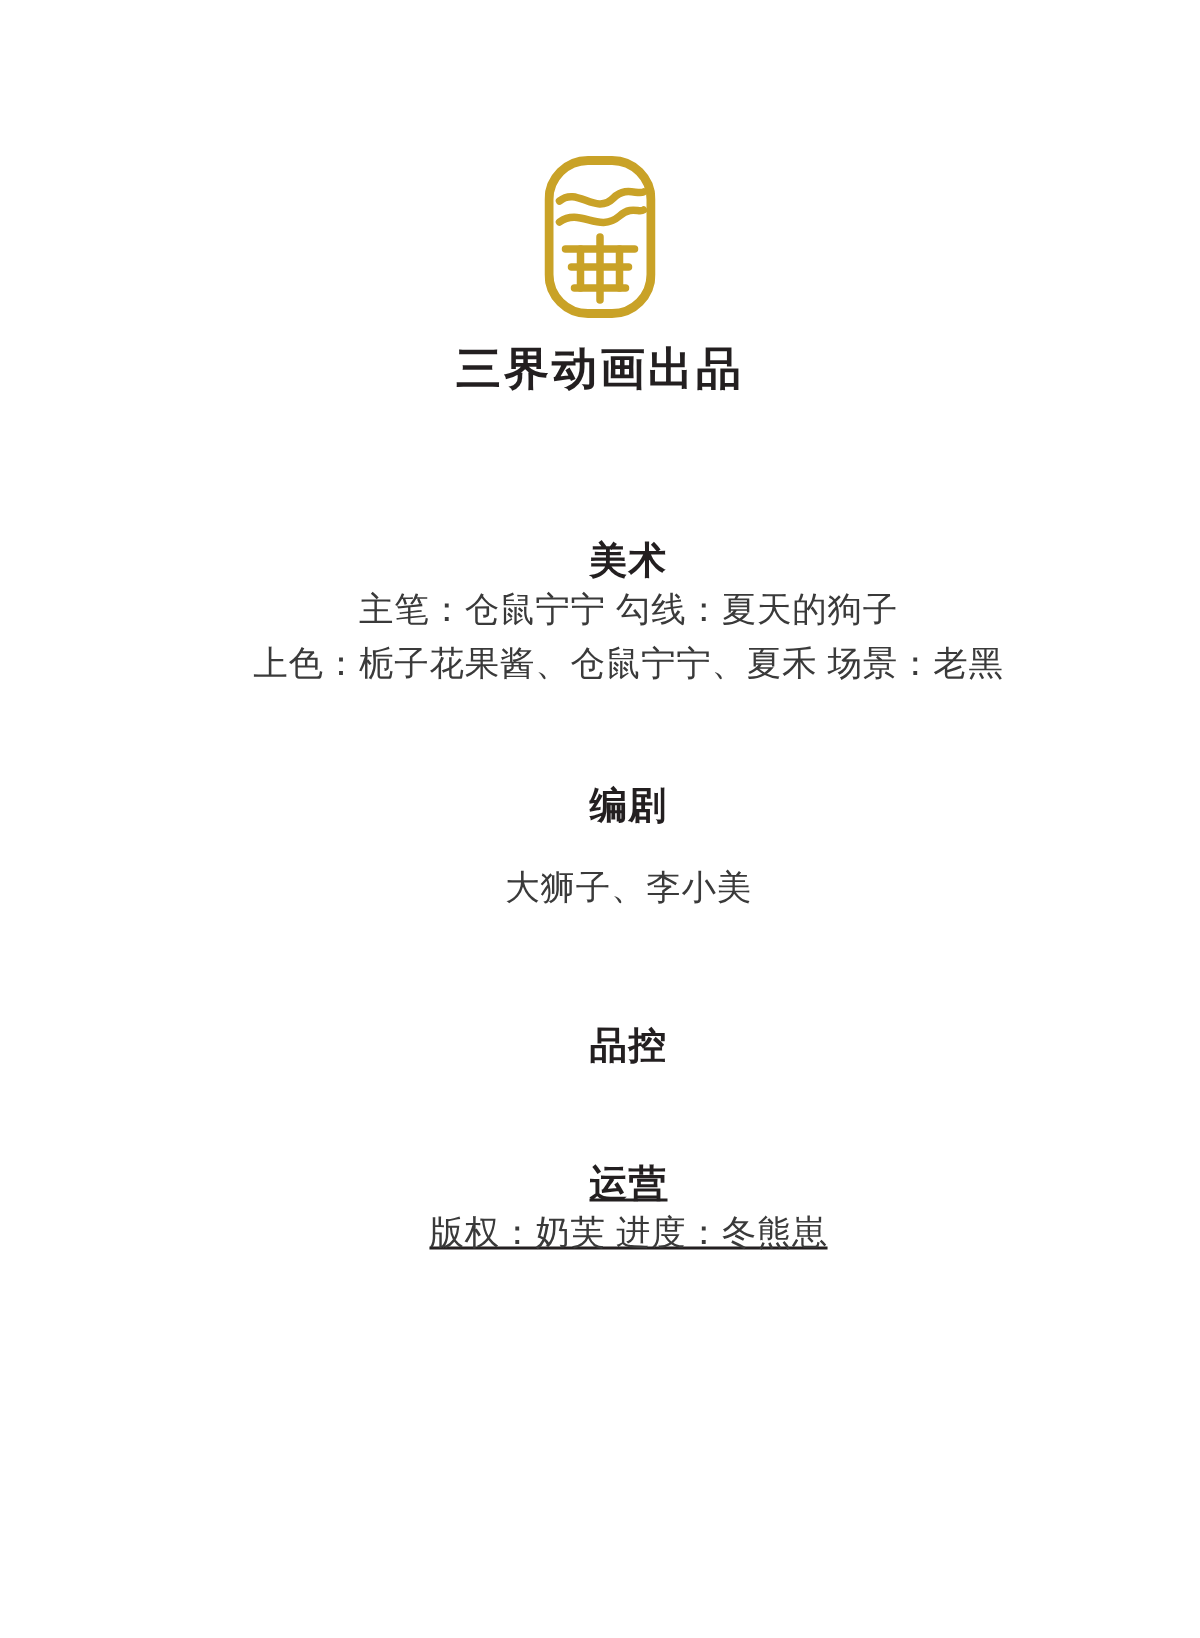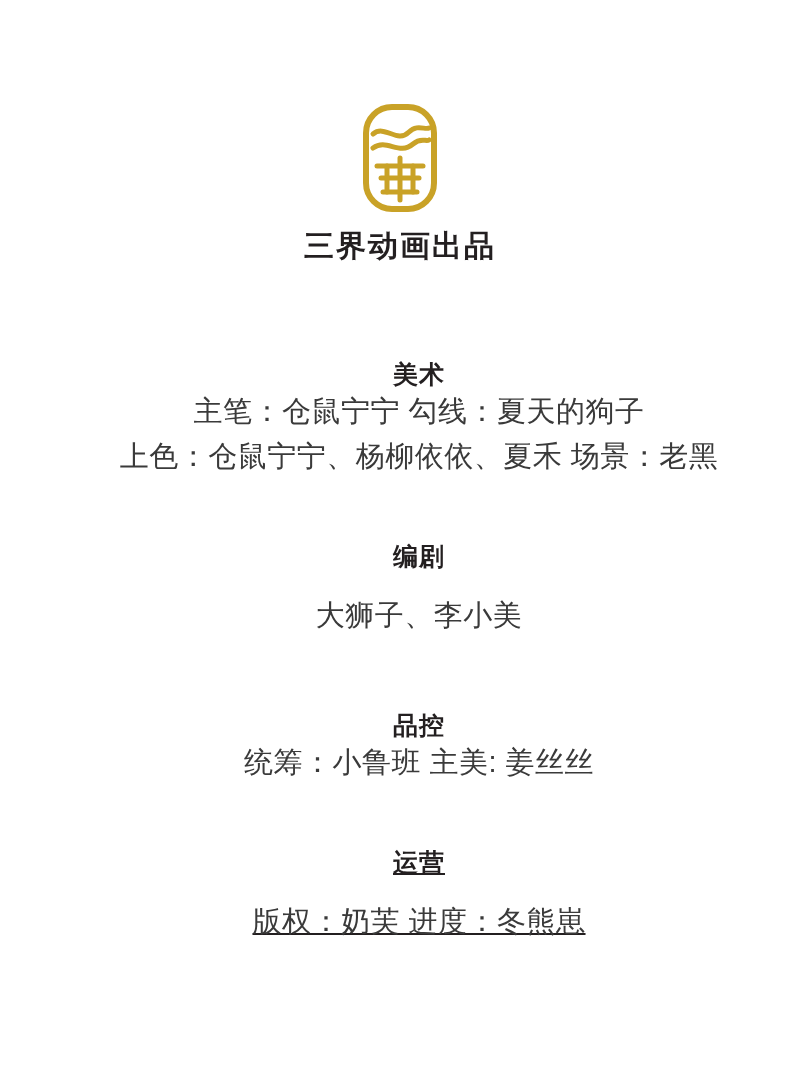--- a/index.html
+++ b/index.html
@@ -61,35 +61,35 @@
     align-items: center;
   }
   .section-title {
     font-size: 25px;
     font-weight: bold;
     letter-spacing: 1px;
     color: #231f20;
     line-height: 1.2;
   }
   .section-line {
-    font-size: 29px;
+    font-size: 23px;
     color: #3a3a3a;
     line-height: 1.55;
     letter-spacing: 0.5px;
     white-space: nowrap;
     font-weight: normal;
   }
   .sec-art { margin-top: 92px; }
   .sec-art .section-line:first-of-type { margin-top: 22px; }
   .sec-script { margin-top: 62px; }
   .sec-script .section-line { margin-top: 22px; }
   .sec-qc { margin-top: 72px; }
   .sec-qc .section-line:nth-of-type(1) { margin-top: 22px; }
   .sec-ops { margin-top: 62px; text-decoration: underline; }
-  .sec-ops .section-line { margin-top: 22px; }
+  .sec-ops .section-line { }
 </style>
 </head>
 <body>
 
 <div class="page">
 
   <div class="logo-block">
     <span class="seal">
       <svg class="seal" viewBox="0 0 74 108" xmlns="http://www.w3.org/2000/svg" aria-hidden="true">
         <defs>
@@ -111,31 +111,30 @@
       </svg>
     </span>
     <div class="studio-name">三界动画出品</div>
   </div>
 
   <div class="credits">
 
     <div class="section sec-art">
       <div class="section-title">美术</div>
       <div class="section-line">主笔：仓鼠宁宁  勾线：夏天的狗子</div>
-      <div class="section-line">上色：仓鼠宁宁、杨柳依依、夏禾  场景：老黑</div>
+      <div class="section-line">上色：栀子花果酱、仓鼠宁宁、夏禾  场景：老黑</div>
     </div>
 
     <div class="section sec-script">
       <div class="section-title">编剧</div>
       <div class="section-line">大狮子、李小美</div>
     </div>
 
     <div class="section sec-qc">
       <div class="section-title">品控</div>
-      <div class="section-line">统筹：小鲁班 主美: 姜丝丝</div>
     </div>
 
     <div class="section sec-ops">
       <div class="section-title">运营</div>
       <div class="section-line">版权：奶芙  进度：冬熊崽</div>
     </div>
 
   </div>
 </div>
 

